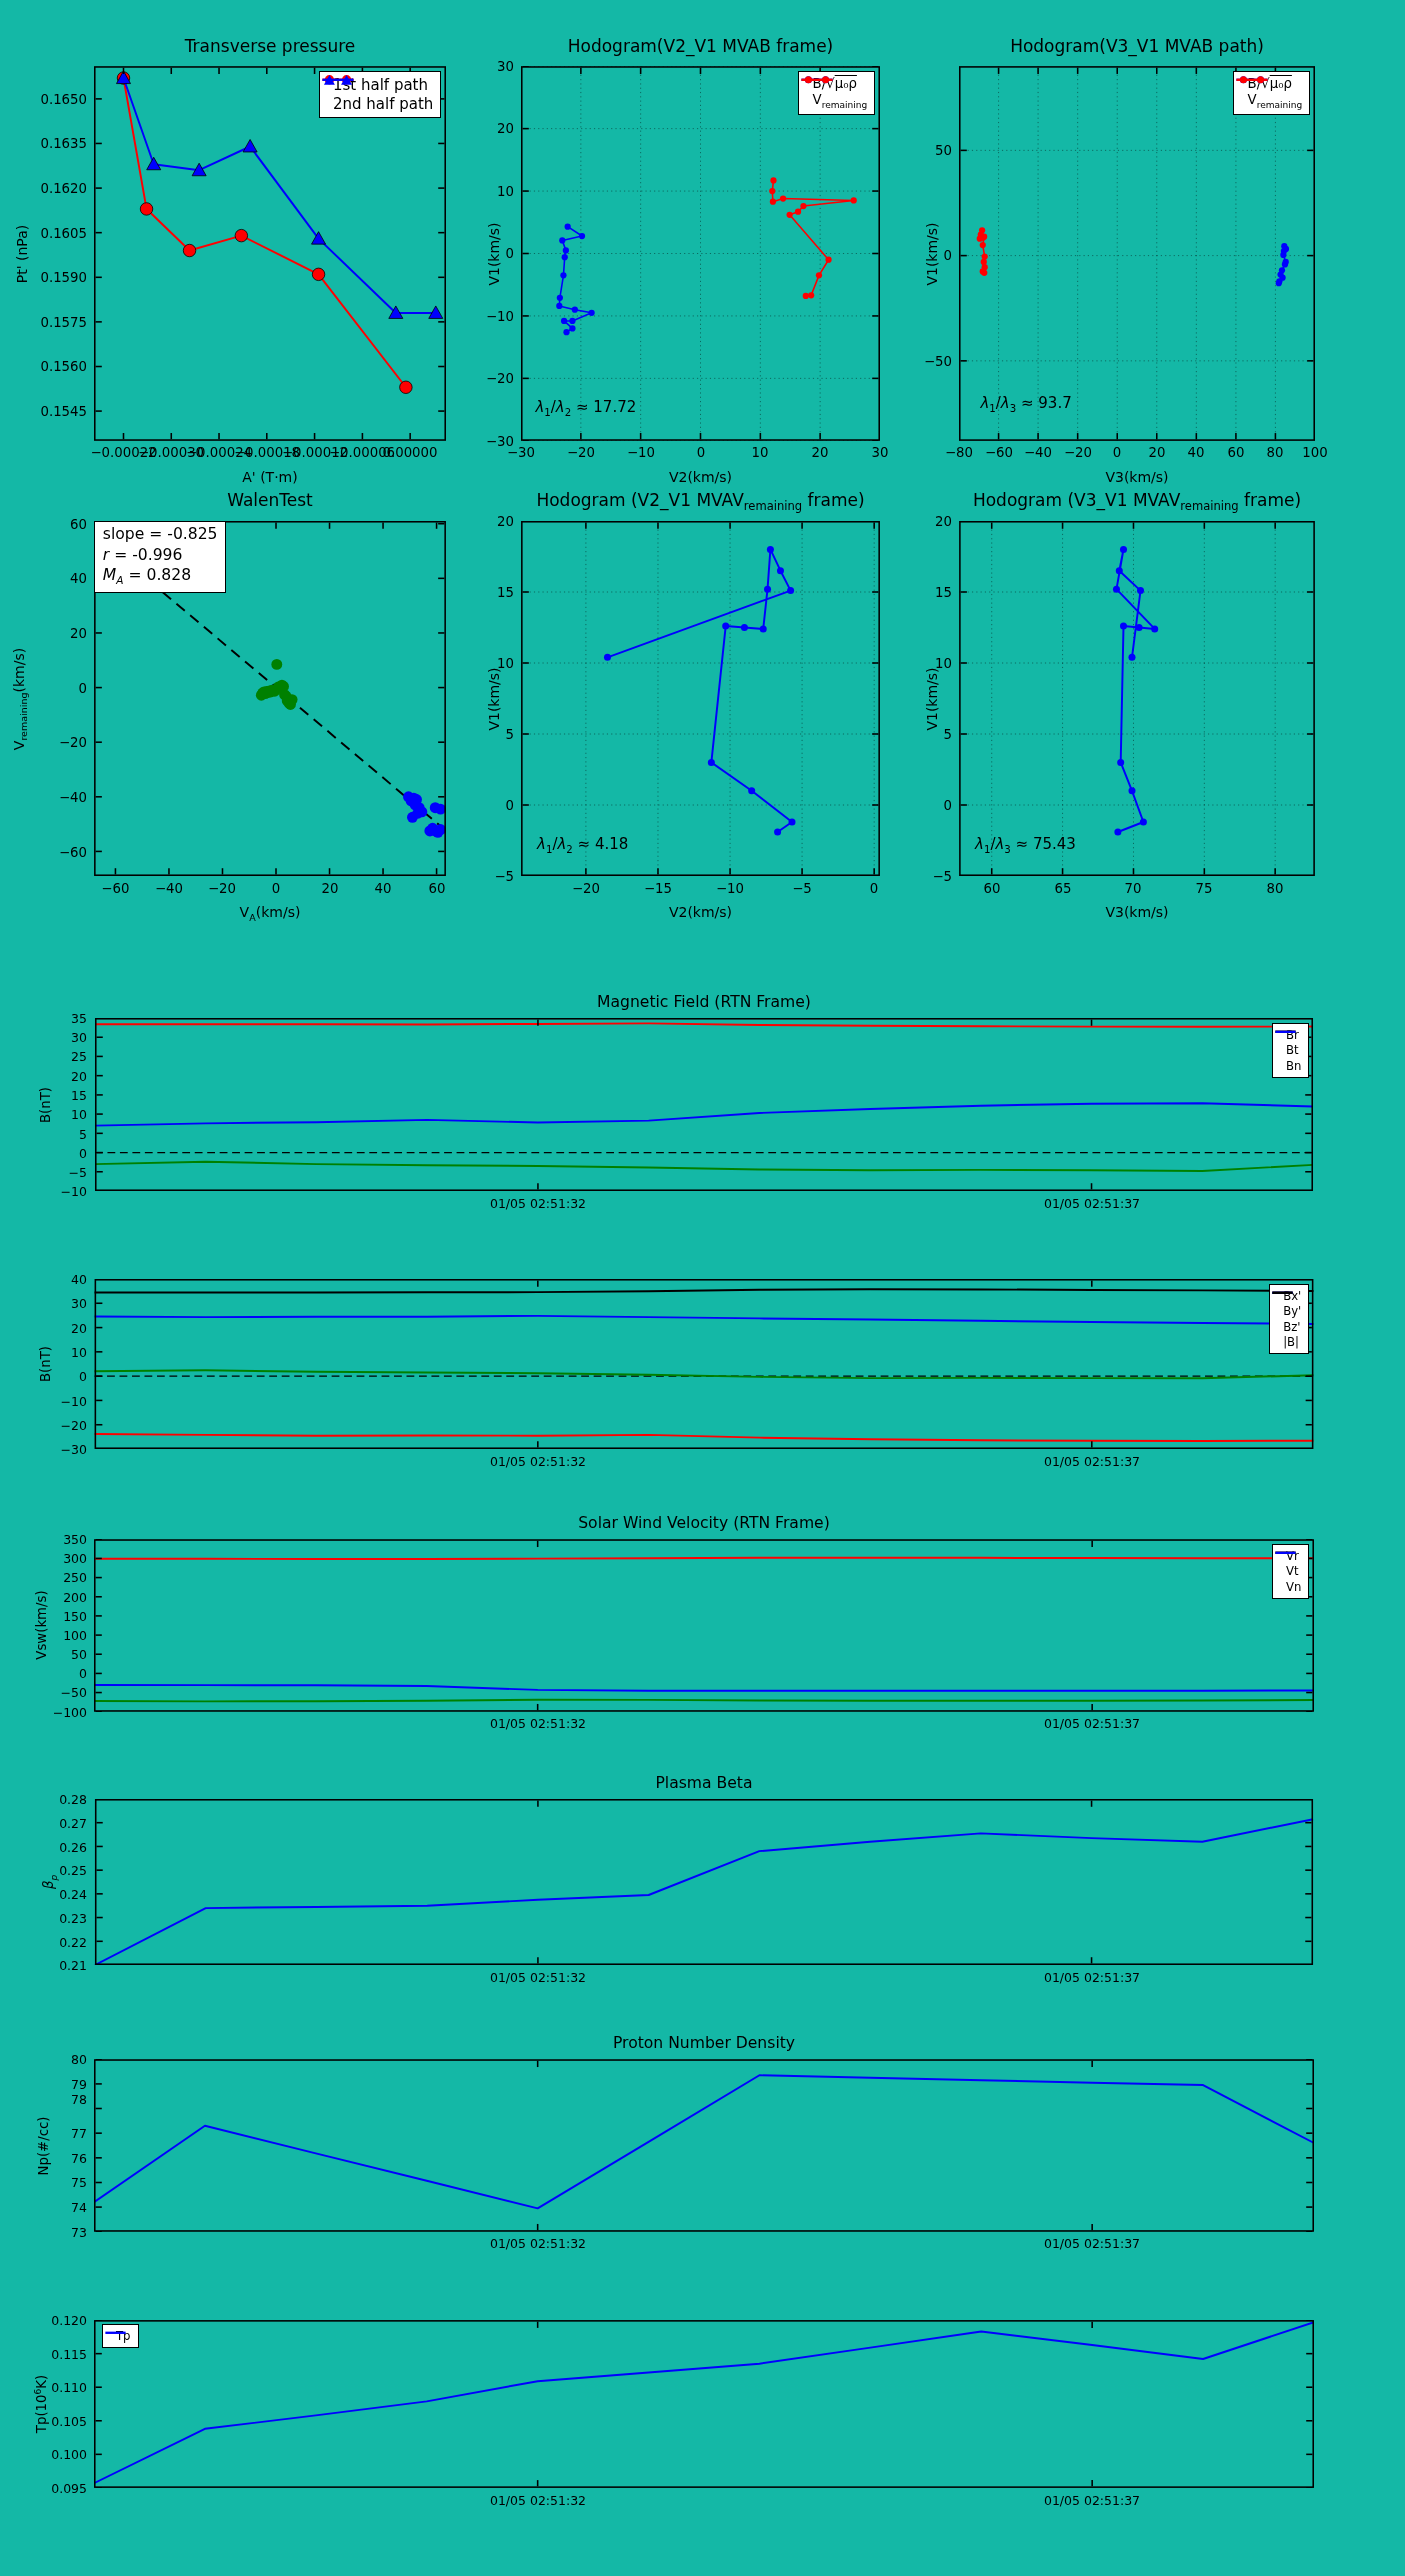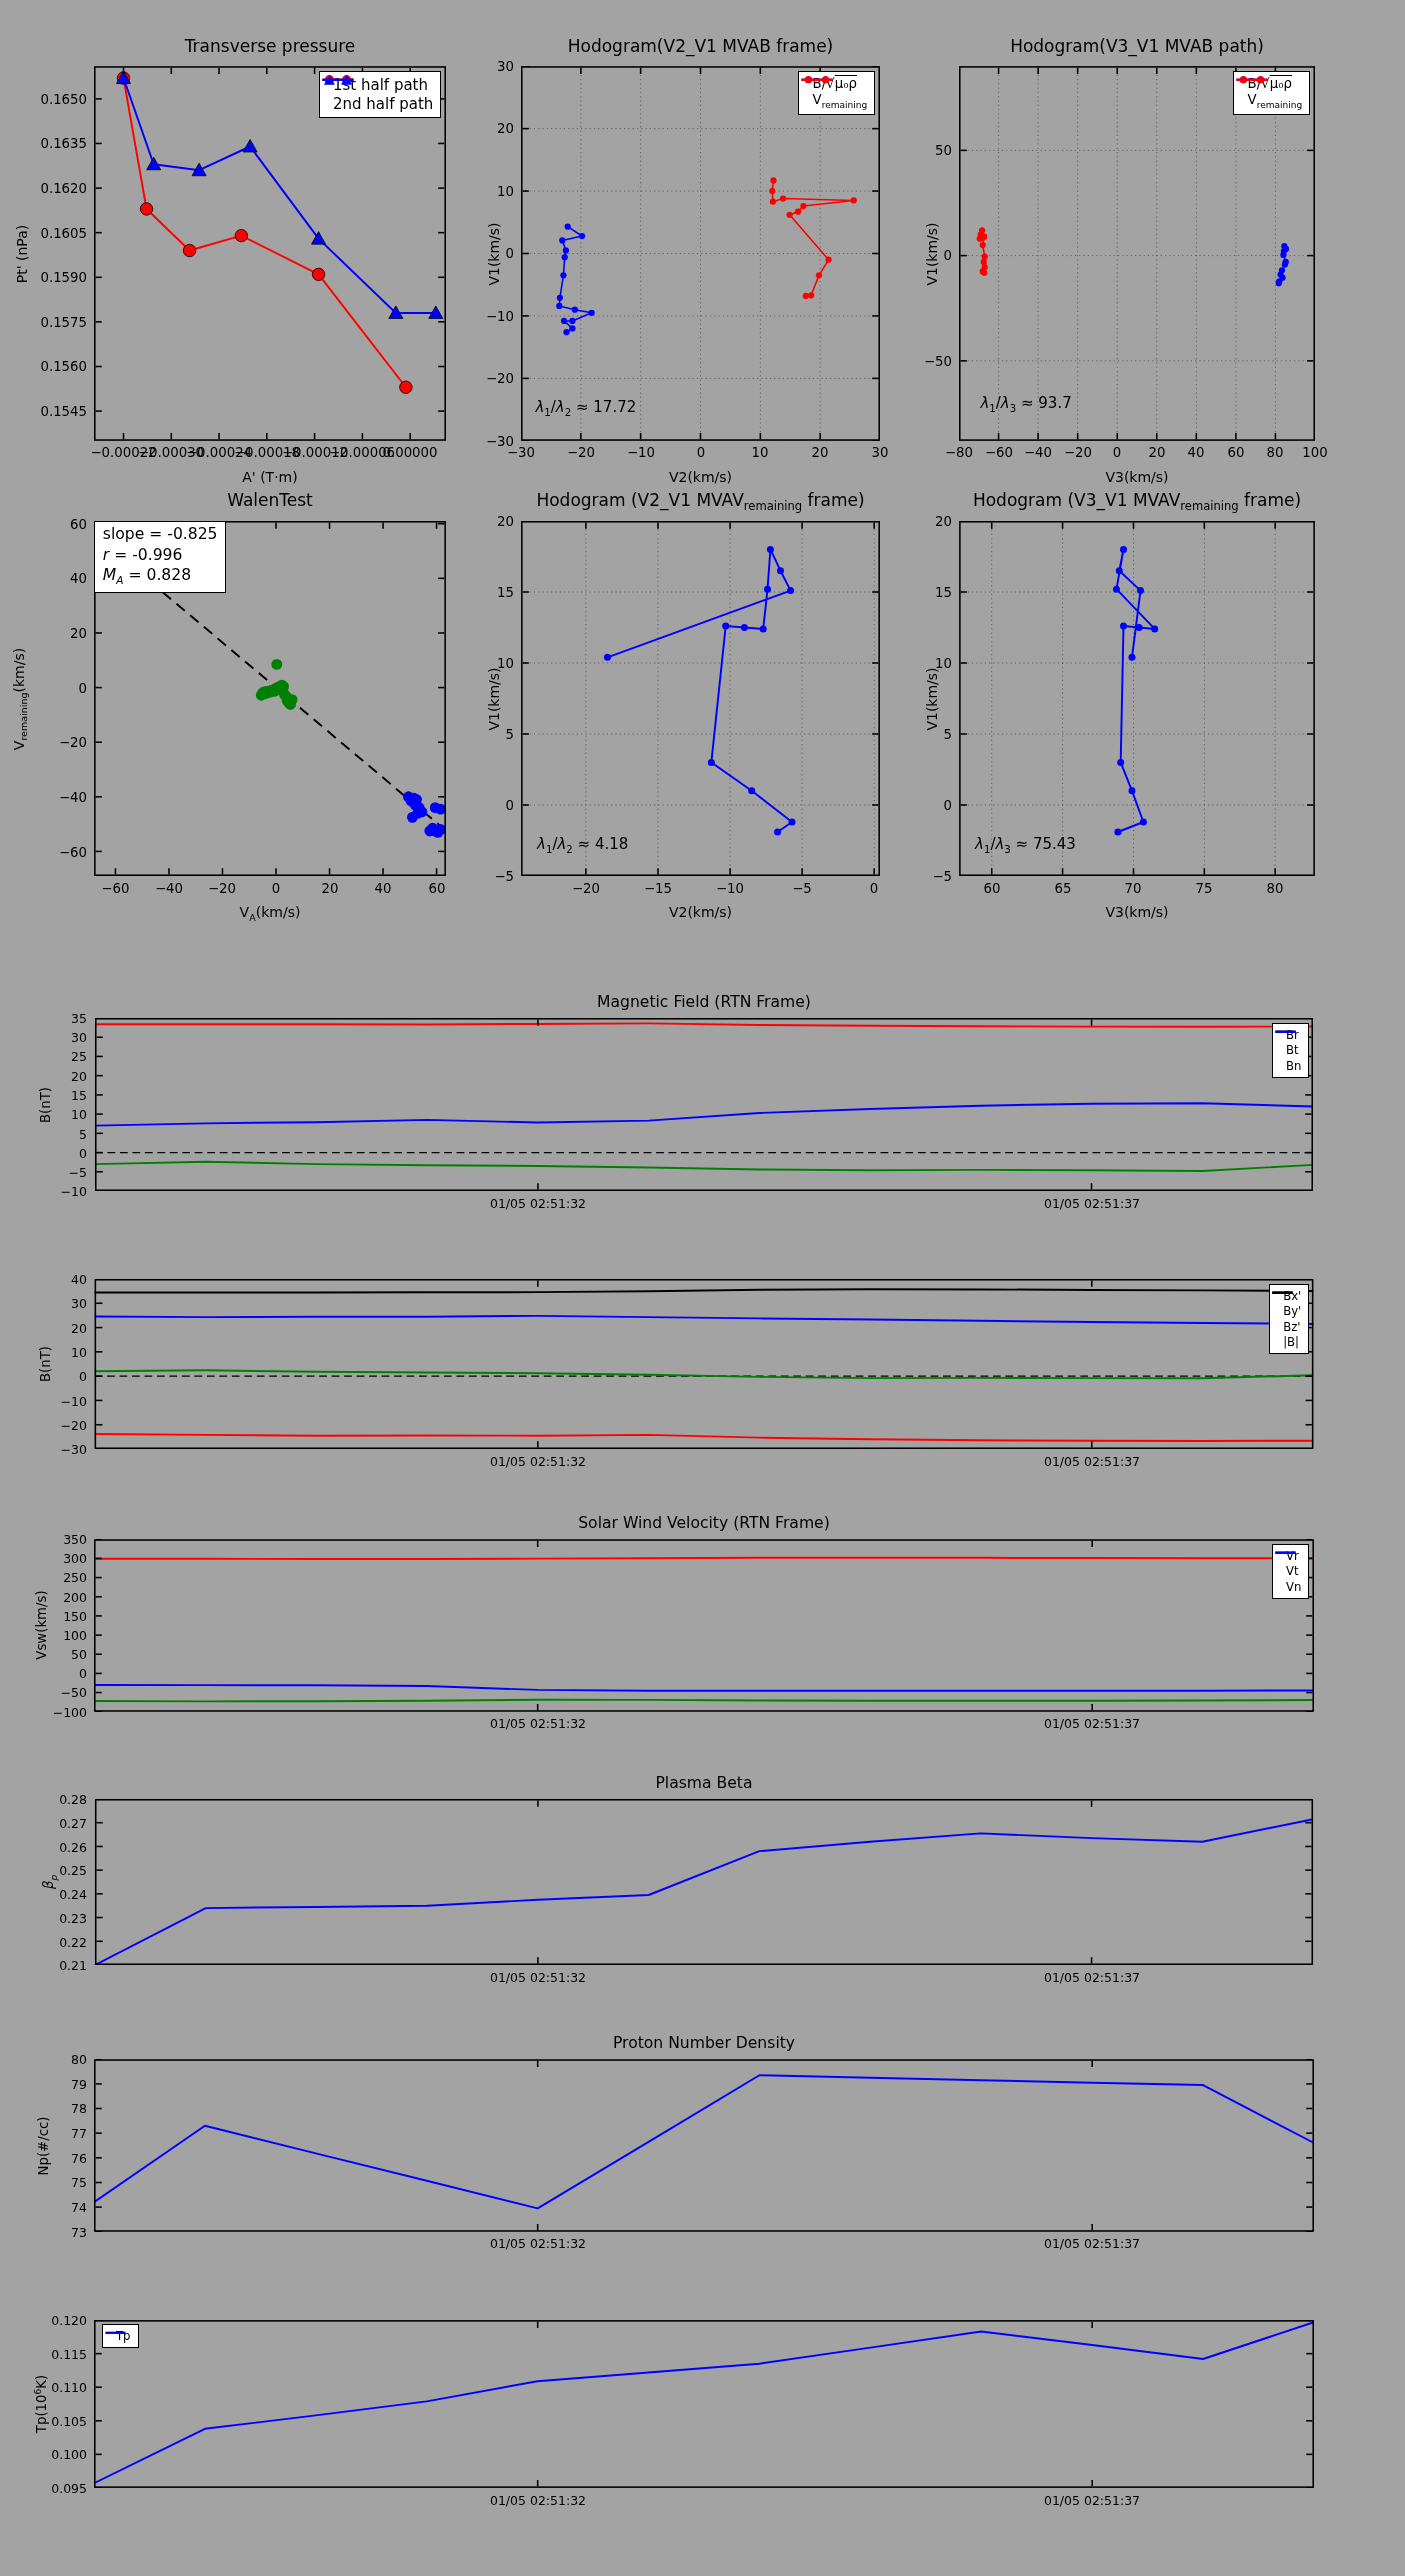--- a/index.html
+++ b/index.html
@@ -1,17 +1,17 @@
 <!DOCTYPE html>
 <html style="font-size:12.5px"><head>
 <meta charset="utf-8">
 <style>
   html,body{margin:0;padding:0;background:#fff;}
   body{font-family:"DejaVu Sans",sans-serif;color:#000;}
-  #fig{position:relative;width:1405px;height:2576px;background:#a3a3a3;overflow:hidden;}
+  #fig{position:relative;width:1405px;height:2576px;background:#14b8a6;overflow:hidden;}
   .panel-title{position:absolute;text-align:center;color:#000;white-space:nowrap;}
   .rowt{font-size:17px;}
   .tst{font-size:15.6px;}
   .axis-label{position:absolute;color:#000;}
   .xlab{text-align:center;font-size:14px;}
   .ylab{transform:translate(-50%,-50%) rotate(-90deg);white-space:nowrap;font-size:14px;}
   .axes{position:absolute;}
   .axes svg{position:absolute;left:0;top:0;}
   .tl{position:absolute;color:#000;font-size:13.3px;white-space:nowrap;}
   .tlx{transform:translateX(-50%);}
@@ -910,21 +910,21 @@
         <line x1="1561" y1="0" x2="1553" y2="0" stroke="#000" stroke-width="2"></line>
         <rect x="1" y="1" width="1561" height="219" fill="none" stroke="#000" stroke-width="2"></rect>
       </svg>
       <span class="tl tlx" style="left: 444px; top: 177px;">01/05 02:51:32</span>
       <span class="tl tlx" style="left: 998px; top: 177px;">01/05 02:51:37</span>
       <span class="tl tly" style="top: 173px;">73</span>
       <span class="tl tly" style="top: 148px;">74</span>
       <span class="tl tly" style="top: 123px;">75</span>
       <span class="tl tly" style="top: 99px;">76</span>
       <span class="tl tly" style="top: 74px;">77</span>
-      <span class="tl tly" style="top: 49px;">78</span>
+      <span class="tl tly" style="top: 40px;">78</span>
       <span class="tl tly" style="top: 25px;">79</span>
       <span class="tl tly" style="top: 0px;">80</span>
     </div>
 
   <div class="axis-label ylab yl11">Tp(10<sup>6</sup>K)</div>
   <div class="axes ts ax11">
       <svg width="1220" height="168" viewBox="0 0 1563 215">
         <polyline fill="none" stroke="#0000ff" stroke-width="2.5" stroke-linejoin="round" points="0,209 142.1,139.3 284.2,122.1 426.3,104.1 568.4,78.3 710.5,67.1 852.5,55.9 994.6,35.3 1136.7,14.6 1278.8,31.8 1420.9,49.9 1563,2.6"></polyline>
         <line x1="568.4" y1="213" x2="568.4" y2="205" stroke="#000" stroke-width="2"></line>
         <line x1="568.4" y1="2" x2="568.4" y2="10" stroke="#000" stroke-width="2"></line>

